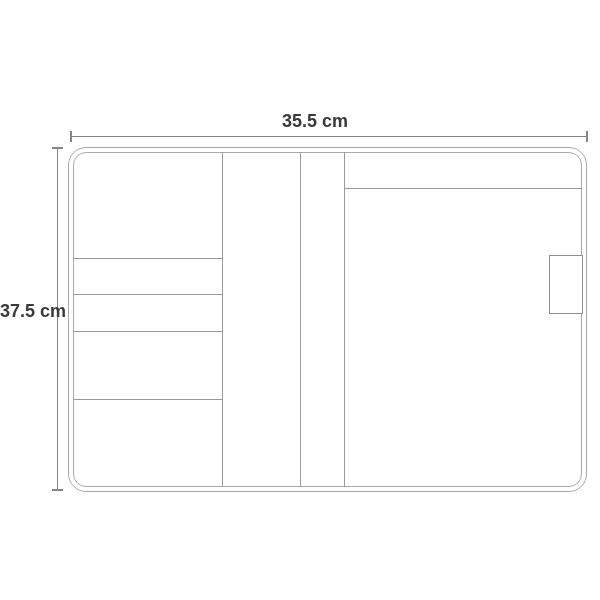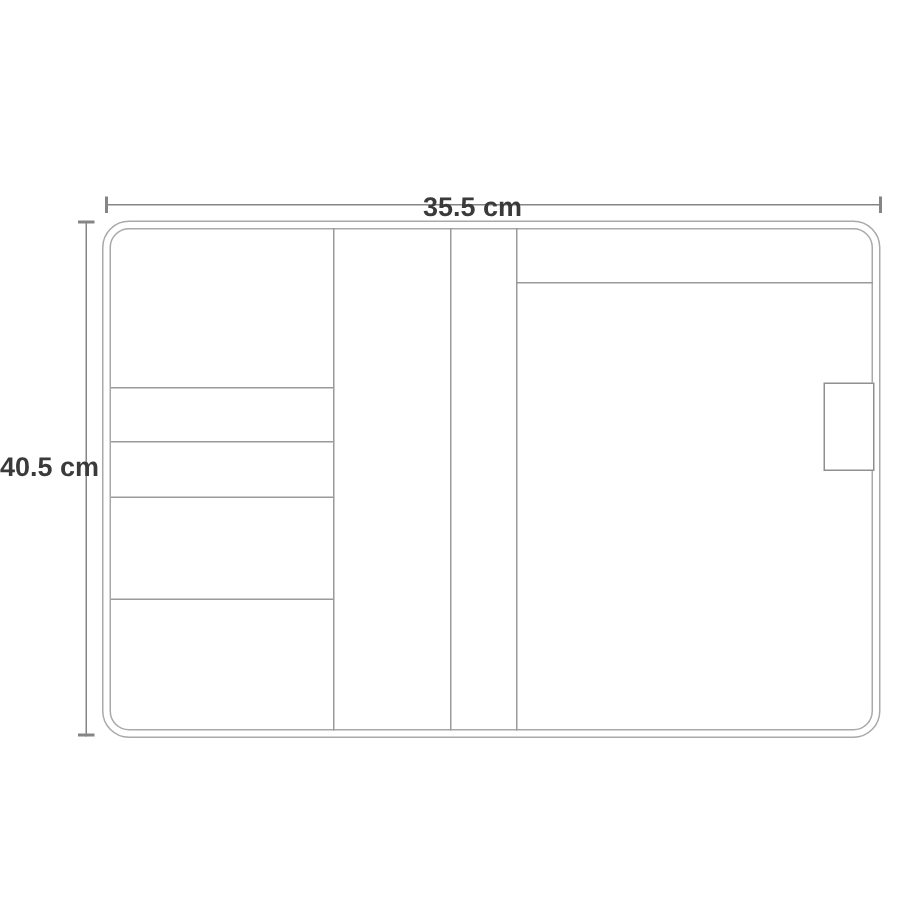--- a/index.html
+++ b/index.html
@@ -31,21 +31,21 @@
   .dim-label {
     position: absolute;
     color: #3a3a3a;
     font-size: 18px;
     font-weight: 600;
     line-height: 20px;
     white-space: nowrap;
   }
   #width-label {
     left: 240px;
-    top: 128px;
+    top: 111px;
     width: 150px;
     text-align: center;
   }
   #height-label {
     left: 0px;
     top: 301px;
     width: 55px;
     text-align: right;
   }
 
@@ -101,21 +101,21 @@
     <div class="hline dim" style="left:71px; top:136px; width:516px;"></div>
     <div class="tick-v" style="left:70px; top:131px;"></div>
     <div class="tick-v" style="left:586px; top:131px;"></div>
     <div class="dim-label" id="width-label">35.5 cm</div>
   </div>
 
   <div>
     <div class="vline dim" style="left:57px; top:148px; height:343px;"></div>
     <div class="tick-h" style="left:52px; top:147px;"></div>
     <div class="tick-h" style="left:52px; top:489px;"></div>
-    <div class="dim-label" id="height-label">40.5 cm</div>
+    <div class="dim-label" id="height-label">37.5 cm</div>
   </div>
 
   <div class="outer-shell"></div>
   <div class="inner-shell"></div>
 
   <div class="vline panel-divider" style="left:222px;"></div>
   <div class="vline panel-divider" style="left:300px;"></div>
   <div class="vline panel-divider" style="left:344px;"></div>
 
   <div class="hline pocket-line" style="top:258px;"></div>

